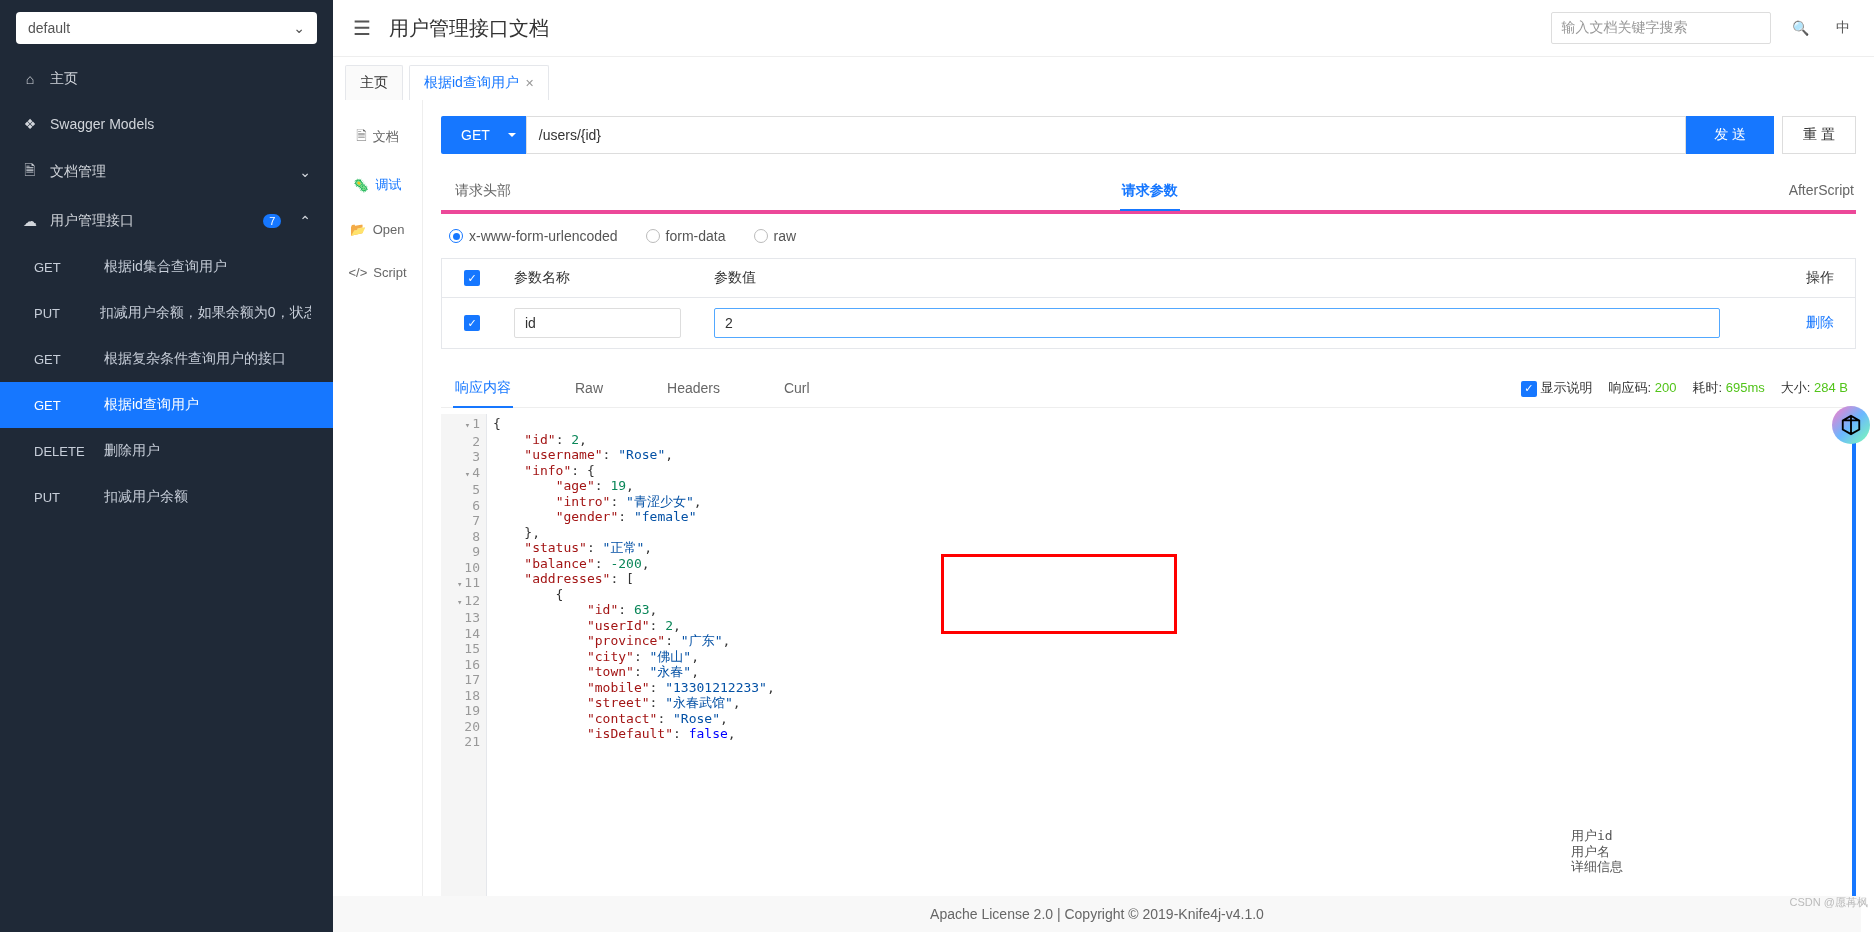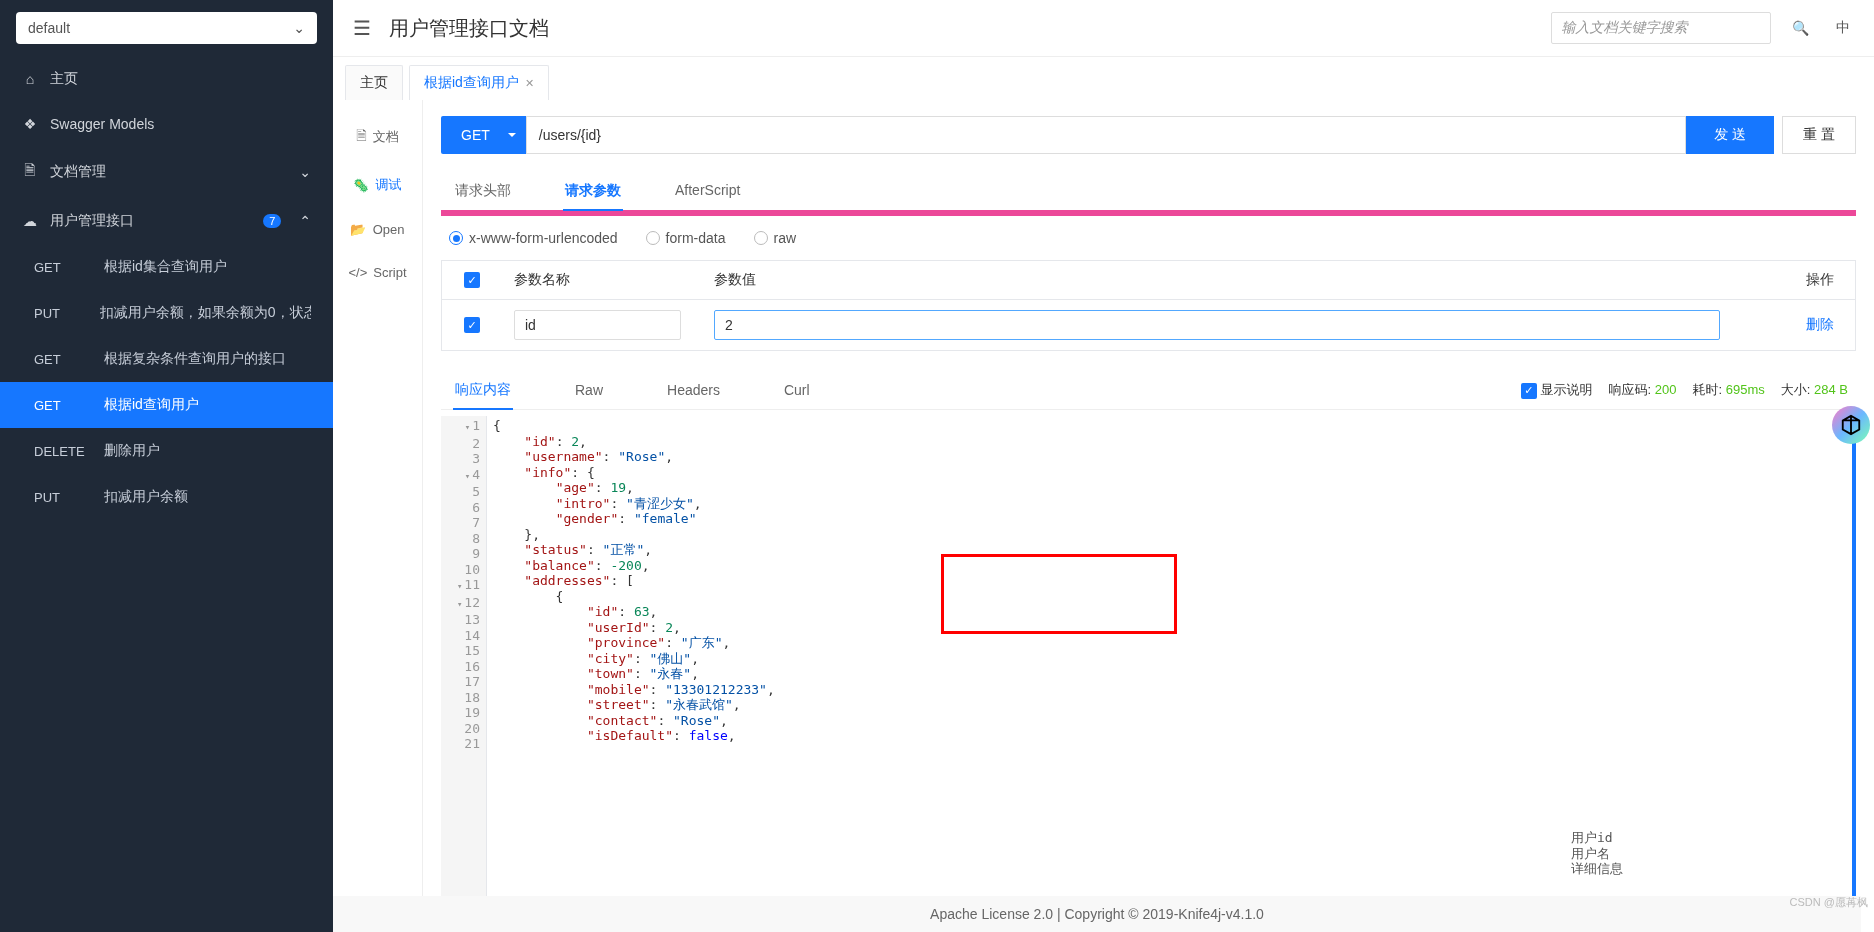--- a/index.html
+++ b/index.html
@@ -15,42 +15,42 @@
 .nav-item .badge { background: #1677ff; color: #fff; border-radius: 10px; font-size: 11px; padding: 1px 6px; margin-left: auto; }
 .sub-item { display: flex; align-items: center; padding: 14px 22px 14px 34px; cursor: pointer; gap: 18px; color: #c7ced9; }
 .sub-item.active { background: #1677ff; color: #fff; }
 .sub-item .method { width: 52px; font-size: 13px; }
 
 
 .main { flex: 1; display: flex; flex-direction: column; background: #fff; min-width: 0; }
 .topbar { display: flex; align-items: center; padding: 12px 20px; gap: 18px; border-bottom: 1px solid #eee; }
 .collapse-icon { font-size: 20px; color: #555; cursor: pointer; }
 .page-title { font-size: 20px; font-weight: 500; flex: 1; }
-.search-box { border: 1px solid #ddd; border-radius: 2px; padding: 6px 10px; width: 220px; color: #999; font-style: italic; }
+.search-box { border: 1px solid #ddd; border-radius: 2px; padding: 6px 10px; width: 220px; color: #999; }
 .top-icon { color: #555; cursor: pointer; padding: 4px; }
 
 .tabs-row { display: flex; padding: 0 12px; gap: 6px; margin-top: 8px; }
 .tab { border: 1px solid #e5e7eb; border-bottom: none; padding: 8px 14px; background: #fafafa; border-radius: 2px 2px 0 0; display: flex; align-items: center; gap: 6px; cursor: pointer; }
 .tab.active { background: #fff; color: #1677ff; }
 .tab .close { color: #999; font-size: 11px; }
 
 .work { flex: 1; display: flex; min-height: 0; }
 .left-tabs { width: 90px; border-right: 1px solid #eee; padding-top: 12px; }
 .lt-item { padding: 14px 10px; text-align: center; color: #666; cursor: pointer; display: flex; align-items: center; gap: 6px; justify-content: center; font-size: 13px; }
 .lt-item.active { color: #1677ff; }
 
 .content { flex: 1; padding: 16px 18px 0 18px; display: flex; flex-direction: column; min-width: 0; position: relative; }
 .req-row { display: flex; gap: 0; height: 38px; }
 .method-sel { background: #1677ff; color: #fff; padding: 0 36px 0 20px; display: flex; align-items: center; position: relative; border-radius: 2px 0 0 2px; }
 .method-sel::after { content: ""; position: absolute; right: 10px; border: 4px solid transparent; border-top-color: #fff; top: 17px; }
 .url-input { flex: 1; border: 1px solid #ddd; padding: 0 12px; display: flex; align-items: center; color: #333; }
 .btn-send { background: #1677ff; color: #fff; padding: 0 28px; display: flex; align-items: center; cursor: pointer; }
 .btn-reset { border: 1px solid #ddd; padding: 0 20px; display: flex; align-items: center; cursor: pointer; margin-left: 8px; }
 
-.sub-tabs { display: flex; gap: 50px; margin-top: 18px; border-bottom: 6px solid #ec4899; padding-left: 12px; }
+.sub-tabs { display: flex; gap: 50px; margin-top: 18px; border-bottom: 4px solid #ec4899; padding-left: 12px; justify-content: space-between; }
 .sub-tab { padding: 10px 2px; cursor: pointer; color: #666; position: relative; }
 .sub-tab.active { color: #1677ff; font-weight: bold; }
 .sub-tab.active::after { content: ""; position: absolute; left: 0; right: 0; bottom: -1px; height: 2px; background: #1677ff; }
 
 .radio-row { display: flex; gap: 28px; margin: 14px 0 14px 8px; align-items: center; }
 .radio { display: flex; align-items: center; gap: 6px; color: #555; cursor: pointer; }
 .radio .dot { width: 14px; height: 14px; border: 1px solid #bbb; border-radius: 50%; display: inline-flex; align-items: center; justify-content: center; }
 .radio.sel .dot { border-color: #1677ff; }
 .radio.sel .dot::after { content: ""; width: 7px; height: 7px; background: #1677ff; border-radius: 50%; }
 

